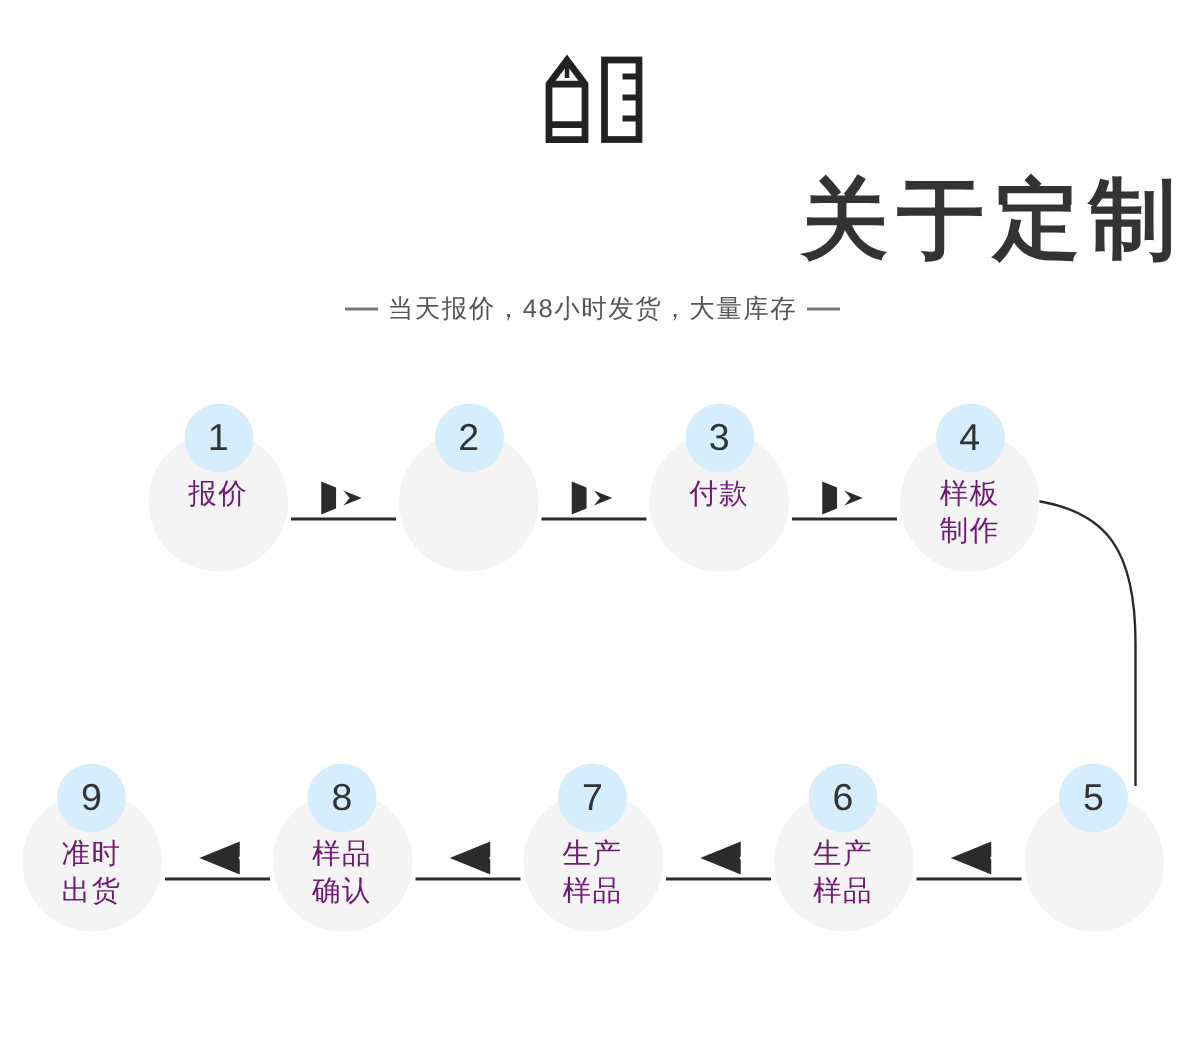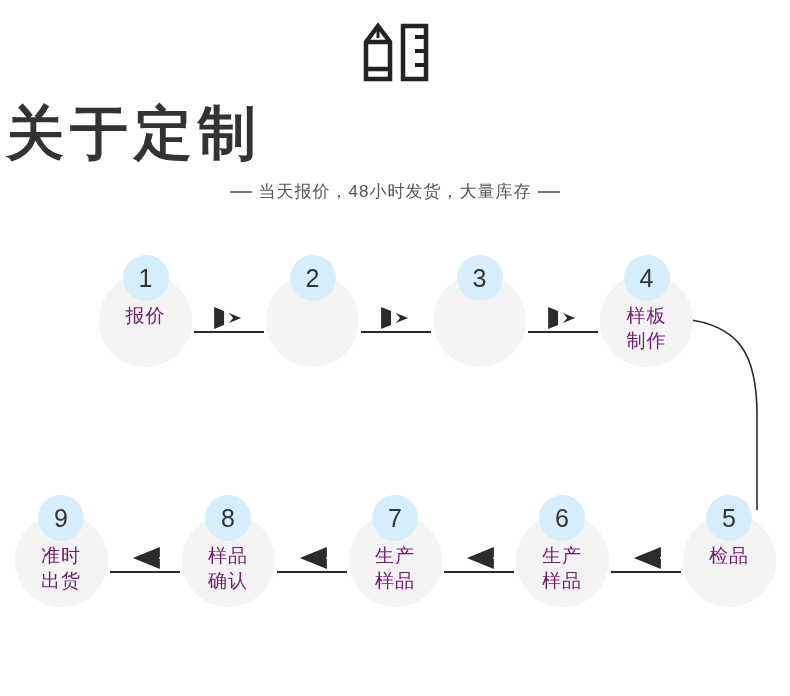--- a/index.html
+++ b/index.html
@@ -12,22 +12,22 @@
     background: #ffffff;
     font-family: "Liberation Sans", "DejaVu Sans", sans-serif;
     color: #333333;
     overflow: hidden;
     position: relative;
   }
 
   
   .header {
     width: 100%;
-    padding-top: 20px;
-    text-align: left;
+    padding-top: 34px;
+    text-align: right;
   }
   .header-icon {
     display: block;
     margin: 0 auto;
     width: 76px;
     height: 62px;
   }
   .page-title {
     font-size: 58px;
     font-weight: bold;
@@ -245,20 +245,21 @@
 
     <div class="connector dir-right">
       <div class="connector-line"></div>
       <div class="connector-head"></div>
       <div class="connector-notch"></div>
     </div>
 
     <div class="step">
       <div class="step-disc"></div>
       <div class="step-badge">3</div>
+      <div class="step-label">付款</div>
     </div>
 
     <div class="connector dir-right">
       <div class="connector-line"></div>
       <div class="connector-head"></div>
       <div class="connector-notch"></div>
     </div>
 
     <div class="step">
       <div class="step-disc"></div>
@@ -319,17 +320,16 @@
 
     <div class="connector dir-left">
       <div class="connector-line"></div>
       <div class="connector-head"></div>
       <div class="connector-notch"></div>
     </div>
 
     <div class="step">
       <div class="step-disc"></div>
       <div class="step-badge">5</div>
-      <div class="step-label">检品</div>
     </div>
 
   </div>
 </div>
 
 </body></html>

